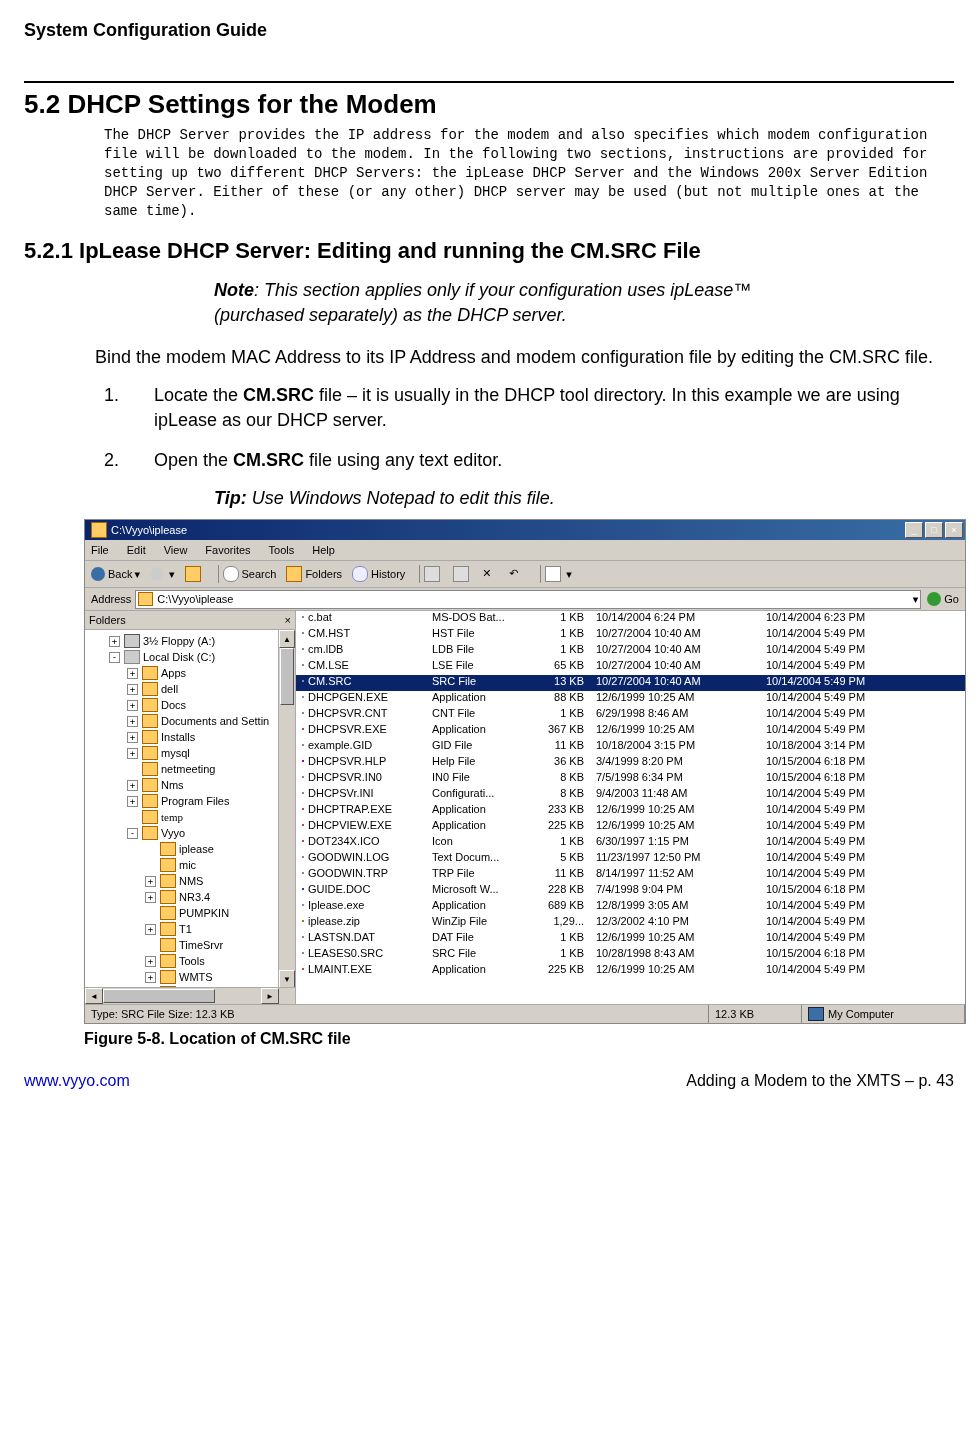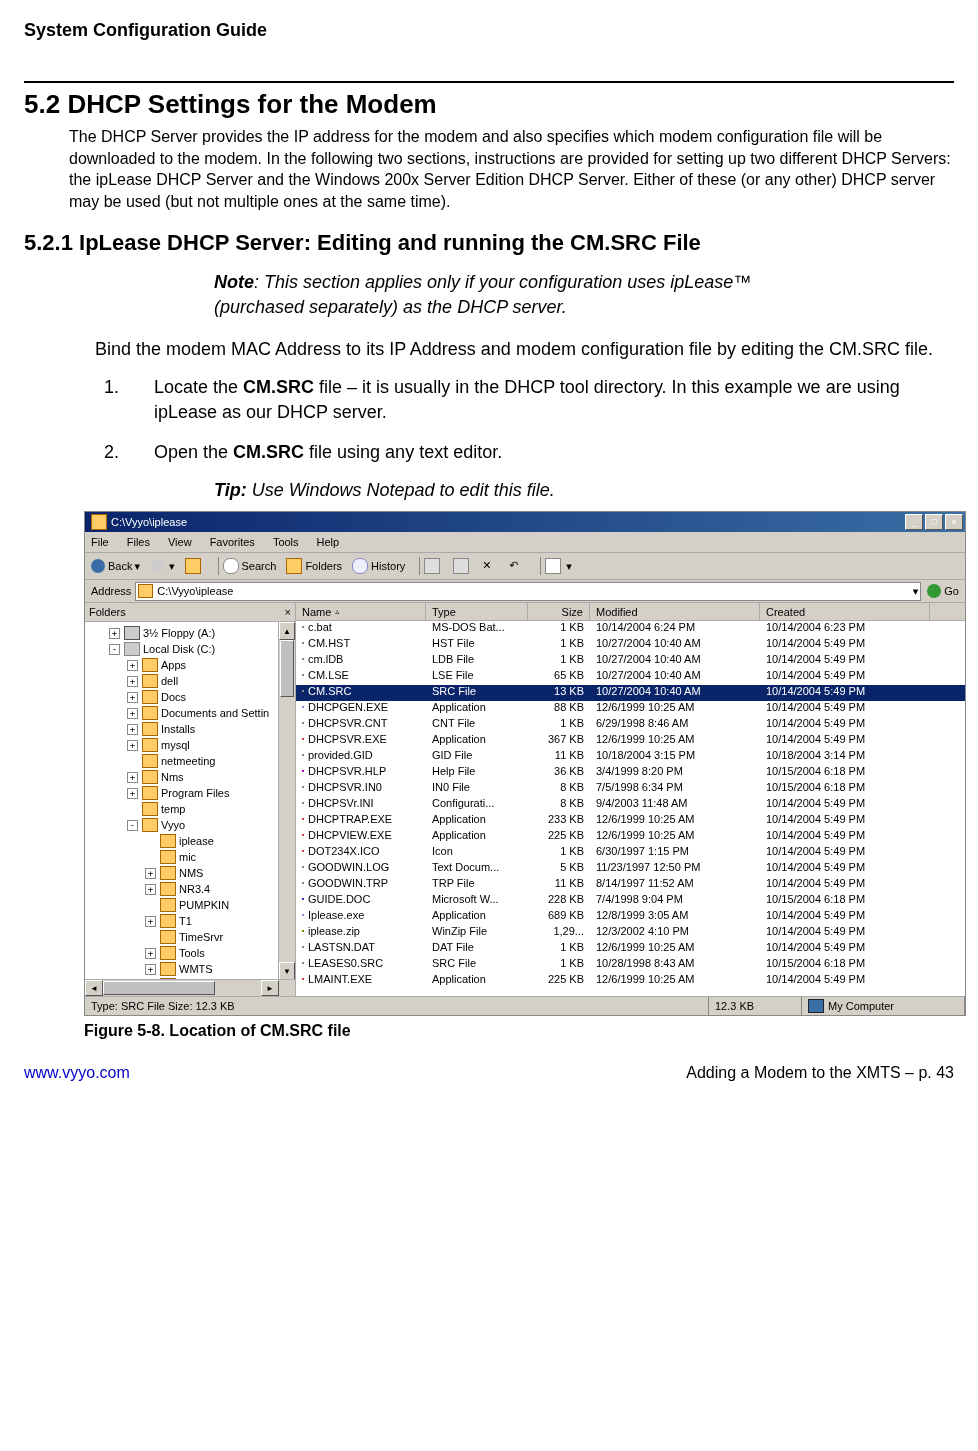--- a/index.html
+++ b/index.html
@@ -8,21 +8,21 @@
     padding: 20px 24px;
     width: 978px;
     box-sizing: border-box;
     font-size: 14px;
     color: #000;
     background:#fff;
   }
   .header-title { font-weight: bold; font-size: 18px; margin-bottom: 40px; }
   hr.hr-top { border: none; border-top: 2px solid #000; margin-bottom: 4px; }
   .h52 { font-weight: bold; font-size: 26px; margin: 6px 0 6px 0; }
-  .body-para { font-size: 16px; line-height: 1.35; margin: 0 0 18px 45px; }
+  .body-para { font-size: 14px; line-height: 1.35; margin: 0 0 18px 80px; font-family: Liberation Mono, monospace; }
   .h521 { font-weight: bold; font-size: 22px; margin: 14px 0 14px 0; }
   .note { font-style: italic; font-size: 18px; margin: 0 160px 18px 190px; line-height:1.35; }
   .note b { font-weight: bold; }
   .instr { font-size: 18px; margin: 0 0 14px 71px; line-height:1.35; }
   ol.steps { font-size:18px; margin:0 0 14px 100px; padding:0; }
   ol.steps li { margin-bottom:16px; line-height:1.35; padding-left:30px; }
   .tip { font-style: italic; font-size: 18px; margin:0 0 10px 190px; }
   .tip b { font-weight:bold; }
   .screenshot-wrap { margin: 8px 0 4px 60px; border:1px solid #888; width:880px; font-size:11px; font-family: Tahoma, Arial, sans-serif; color:#000; background:#e5e5e5;}
   .titlebar { background: linear-gradient(to right,#0a246a,#3a6ea5); color:#fff; height:20px; display:flex; align-items:center; padding:0 2px; }
@@ -139,21 +139,21 @@
     <span class="folder-ico"></span>
     <span class="title-text">C:\Vyyo\iplease</span>
     <div class="winbtns">
       <span class="winbtn">_</span>
       <span class="winbtn">□</span>
       <span class="winbtn">×</span>
     </div>
   </div>
   <div class="menubar">
     <span>File</span>
-    <span>Files</span>
+    <span>Edit</span>
     <span>View</span>
     <span>Favorites</span>
     <span>Tools</span>
     <span>Help</span>
   </div>
   <div class="toolbar">
     <span class="tb-item">
         <span class="ico" style="background:#3a6ea5;border-radius:7px;"></span>
         <span>Back</span>
         <span style="margin-left:2px;">▾</span>
@@ -264,21 +264,21 @@
           <div class="tree-node" style="padding-left: 42px;">
             <span class="exp">+</span>
             <span class="fico folder"></span>
             <span>Nms</span>
           </div>
           <div class="tree-node" style="padding-left: 42px;">
             <span class="exp">+</span>
             <span class="fico folder"></span>
             <span>Program Files</span>
           </div>
-          <div class="tree-node" style="padding-left: 42px;">
+          <div class="tree-node" style="padding-left: 42px; font-family: Liberation Serif, serif;">
             <span class="noexp"></span>
             <span class="fico folder"></span>
             <span>temp</span>
           </div>
           <div class="tree-node" style="padding-left: 42px;">
             <span class="exp">-</span>
             <span class="fico folder"></span>
             <span>Vyyo</span>
           </div>
           <div class="tree-node" style="padding-left: 60px;">
@@ -338,30 +338,20 @@
         </div>
         <div class="tree-scroll-h">
           <div class="arrow-l">◄</div>
           <div class="thumb-h"></div>
           <div class="arrow-r">►</div>
           <div class="corner"></div>
         </div>
       </div>
     </div>
     <div class="list-wrap">
-      <div class="list-hdr">
-        <div class="col col-name">
-            <span>Name</span>
-            <span style="margin-left:4px;font-size:8px;">▵</span>
-          </div>
-        <div class="col col-type">Type</div>
-        <div class="col col-size">Size</div>
-        <div class="col col-mod">Modified</div>
-        <div class="col col-created">Created</div>
-      </div>
       <div class="list-body" id="list-body">
           <div class="row">
             <div class="col col-name">
               <span class="fico bat"></span>
               <span>c.bat</span>
             </div>
             <div class="col col-type">MS-DOS Bat...</div>
             <div class="col col-size">1 KB</div>
             <div class="col col-mod">10/14/2004 6:24 PM</div>
             <div class="col col-created">10/14/2004 6:23 PM</div>
@@ -432,21 +422,21 @@
               <span>DHCPSVR.EXE</span>
             </div>
             <div class="col col-type">Application</div>
             <div class="col col-size">367 KB</div>
             <div class="col col-mod">12/6/1999 10:25 AM</div>
             <div class="col col-created">10/14/2004 5:49 PM</div>
           </div>
           <div class="row">
             <div class="col col-name">
               <span class="fico hst"></span>
-              <span>provided.GID</span>
+              <span>example.GID</span>
             </div>
             <div class="col col-type">GID File</div>
             <div class="col col-size">11 KB</div>
             <div class="col col-mod">10/18/2004 3:15 PM</div>
             <div class="col col-created">10/18/2004 3:14 PM</div>
           </div>
           <div class="row">
             <div class="col col-name">
               <span class="fico hlp"></span>
               <span>DHCPSVR.HLP</span>

